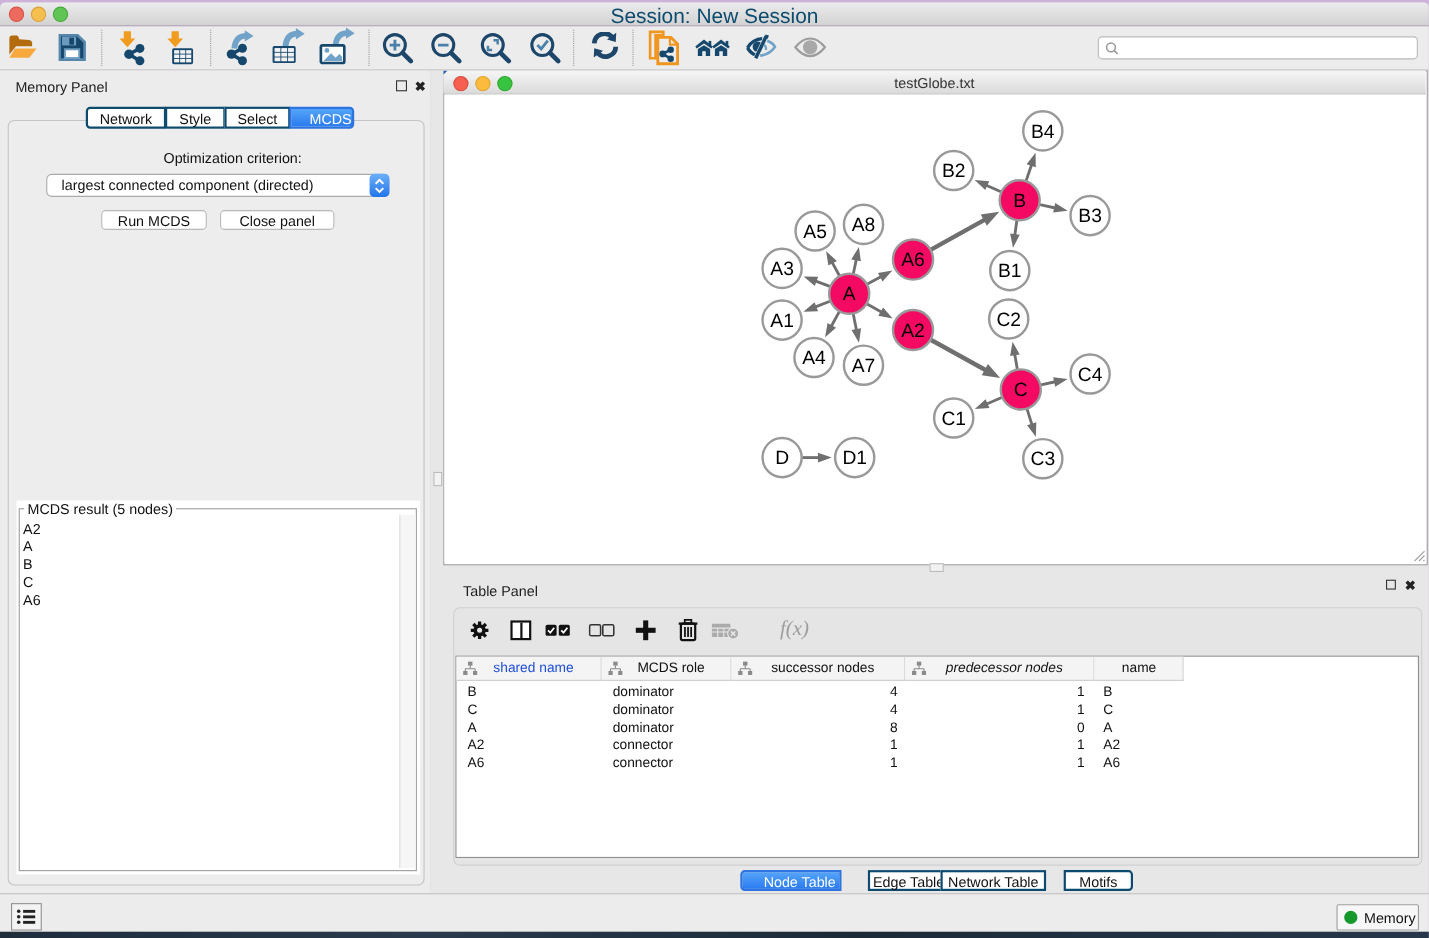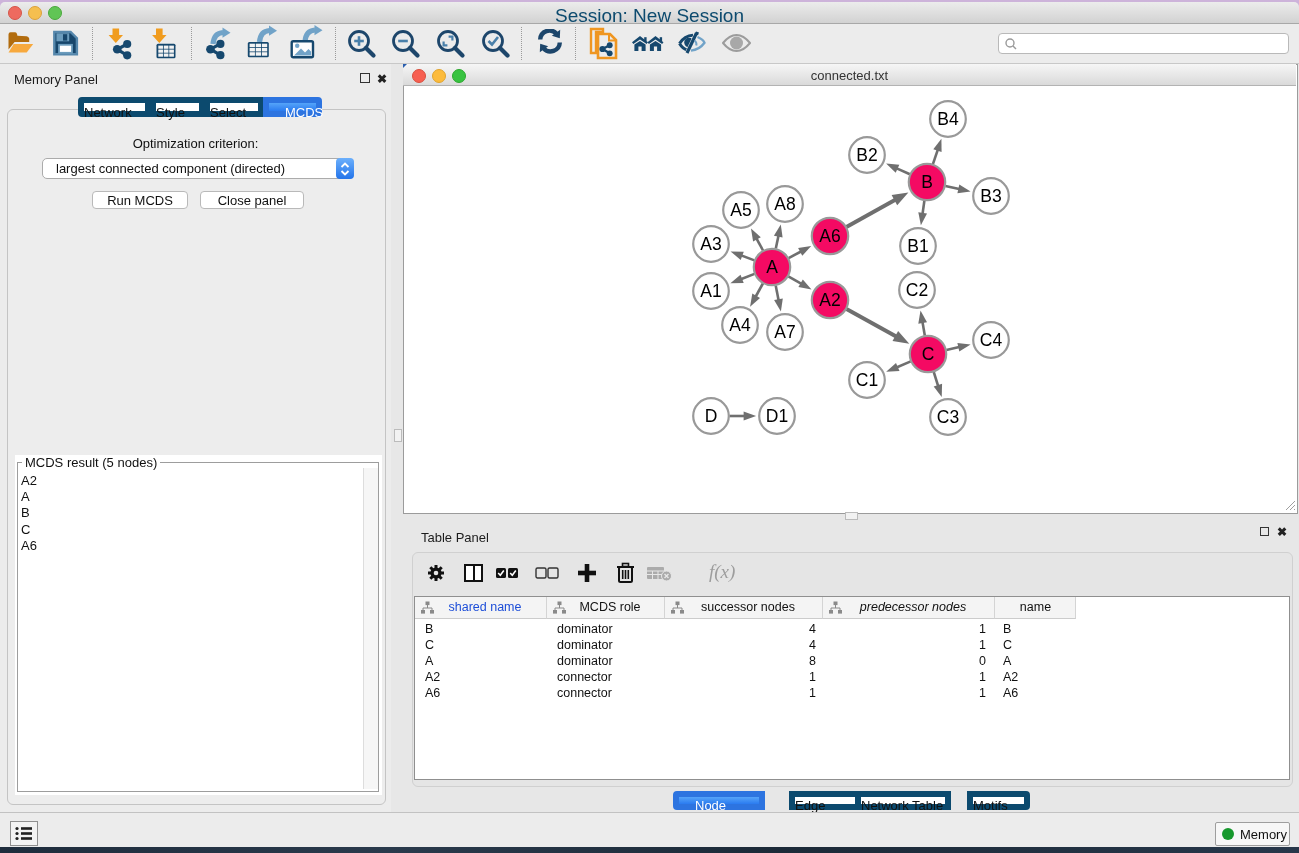--- a/index.html
+++ b/index.html
@@ -12,22 +12,22 @@
   .tl{width:12px;height:12px;border-radius:50%;top:6px;}
   .apptitle{width:100%;text-align:center;top:5px;font-size:19px;color:#0c4a6e;}
   .toolbar{left:0;top:24px;width:1299px;height:39px;background:#ececec;
     border-bottom:1px solid #c8c8c8;}
   .vsep{top:27px;height:33px;width:0;border-left:1px dotted #9a9a9a;}
   .leftpanel{left:0;top:64px;width:391px;height:748px;background:#ececec;}
   .rightarea{left:391px;top:64px;width:908px;height:748px;background:#e7e7e7;}
   .panelhead{font-size:13px;color:#1c1c1c;}
   .tabpane{left:7px;top:109px;width:377px;height:694px;border:1px solid #c4c4c4;
     border-radius:6px;background:#ededed;}
-  .seg{position:absolute;height:20px;box-sizing:border-box;border:6px solid #0c4a6e;
-    background:#ffffff;font-size:13px;color:#111;line-height:19px;}
+  .seg{position:absolute;height:20px;box-sizing:border-box;border:2px solid #0c4a6e;
+    background:#ffffff;font-size:13px;color:#111;text-align:center;line-height:19px;}
   .segsel{background:linear-gradient(#55a4f9,#2a7bf0);color:#fff;border-color:#2d74e0;padding-left:16px;}
   .btn{position:absolute;box-sizing:border-box;border:1px solid #b9b9b9;border-radius:4px;
     background:#ffffff;font-size:13px;color:#111;text-align:center;}
   .winframe{position:absolute;border:1px solid #9b9b9b;background:#fff;}
   .wtitle{position:absolute;left:0;top:0;right:0;height:21px;
     background:linear-gradient(#f6f6f6,#dadada);border-bottom:1px solid #b3b3b3;}
   .tableheadcell{position:absolute;top:0;height:22px;box-sizing:border-box;
     background:#f4f4f4;border-right:1px solid #d4d4d4;border-bottom:1px solid #cccccc;
     font-size:12.5px;color:#111;}
   .rowtxt{position:absolute;font-size:12.5px;color:#111;}
@@ -183,21 +183,21 @@
 <div class="abs leftpanel"></div>
 <div class="abs rightarea"></div>
 <div class="abs panelhead" style="left:14px;top:72px;">Memory Panel</div>
 <div class="floatbtn" style="left:360px;top:73px;width:10px;height:10px;"></div>
 <div class="closex" style="left:377px;top:72px;">✖</div>
 <div class="abs tabpane"></div>
 <div class="seg" style="left:78px;top:97px;width:73px;border-radius:4px 0 0 4px;">Network</div>
 <div class="seg" style="left:150px;top:97px;width:55px;">Style</div>
 <div class="seg" style="left:204px;top:97px;width:60px;">Select</div>
 <div class="seg segsel" style="left:263px;top:97px;width:59px;border-radius:0 4px 4px 0;">MCDS</div>
-<div class="abs" style="left:0;top:136px;width:391px;text-align:center;font-size:13px;color:#111;">Optimization criterion:</div>
+<div class="abs" style="left:0;top:136px;width:391px;text-align:center;font-size:13px;color:#111;padding-left:16px;">Optimization criterion:</div>
 <div class="abs" style="left:42px;top:158px;width:312px;height:21px;background:#fff;border:1px solid #ababab;border-radius:5px;box-sizing:border-box;"></div>
 <div class="abs" style="left:56px;top:161px;font-size:13px;color:#111;">largest connected component (directed)</div>
 <div class="abs" style="left:336px;top:158px;width:18px;height:21px;background:linear-gradient(#6cb0fc,#2374ea);border-radius:4px;box-sizing:border-box;"></div>
 <svg class="abs" style="left:338px;top:161px" width="14" height="16">
     <path d="M3.5 6 L7 2.5 L10.5 6" fill="none" stroke="#fff" stroke-width="1.8"></path>
     <path d="M3.5 10 L7 13.5 L10.5 10" fill="none" stroke="#fff" stroke-width="1.8"></path>
   </svg>
 <div class="btn" style="left:92px;top:191px;width:96px;height:18px;line-height:17px;">Run MCDS</div>
 <div class="btn" style="left:200px;top:191px;width:104px;height:18px;line-height:17px;">Close panel</div>
 
@@ -208,21 +208,21 @@
 <div class="abs" style="left:21px;top:473px;font-size:13px;color:#111;line-height:16.2px;">A2<br>A<br>B<br>C<br>A6</div>
 
 <div class="winframe" style="left:403px;top:64px;width:893px;height:448px;"></div>
 <div class="wtitle" style="left:403px;top:64px;width:893px;"></div>
 <svg class="abs" style="left:403px;top:64px" width="4" height="4">
     <path d="M0 0 L4 0 L0 4 Z" fill="#2a5faf"></path>
   </svg>
 <div class="abs tl" style="left:412px;top:69px;background:#f75f51;border:0.5px solid #d8503f;"></div>
 <div class="abs tl" style="left:432px;top:69px;background:#fcbb3c;border:0.5px solid #e0a42e;"></div>
 <div class="abs tl" style="left:452px;top:69px;background:#38c341;border:0.5px solid #2ca82f;"></div>
-<div class="abs" style="left:403px;top:68px;width:893px;text-align:center;font-size:13px;color:#333;">connected.txt</div>
+<div class="abs" style="left:403px;top:68px;width:893px;text-align:center;font-size:13px;color:#333;">testGlobe.txt</div>
 <div class="abs" style="left:404px;top:86px;width:891px;height:425px;background:#fff;overflow:hidden;">
 <svg width="894" height="426" style="position:absolute;left:0;top:0" font-family="Liberation Sans, sans-serif">
       <line x1="350.5" y1="187.9" x2="336.2" y2="193.5" stroke="#6f6f6f" stroke-width="2.6"></line>
       <polygon points="326.4,197.3 336.5,188.7 339.7,196.9" fill="#6f6f6f"></polygon>
       <line x1="350.4" y1="174.4" x2="336.4" y2="169.1" stroke="#6f6f6f" stroke-width="2.6"></line>
       <polygon points="326.6,165.4 339.8,165.7 336.7,173.9" fill="#6f6f6f"></polygon>
       <line x1="359.0" y1="164.5" x2="352.0" y2="151.6" stroke="#6f6f6f" stroke-width="2.6"></line>
       <polygon points="347.0,142.4 356.8,151.2 349.1,155.4" fill="#6f6f6f"></polygon>
       <line x1="371.8" y1="162.6" x2="374.7" y2="148.8" stroke="#6f6f6f" stroke-width="2.6"></line>
       <polygon points="376.8,138.5 378.6,151.6 369.9,149.8" fill="#6f6f6f"></polygon>

